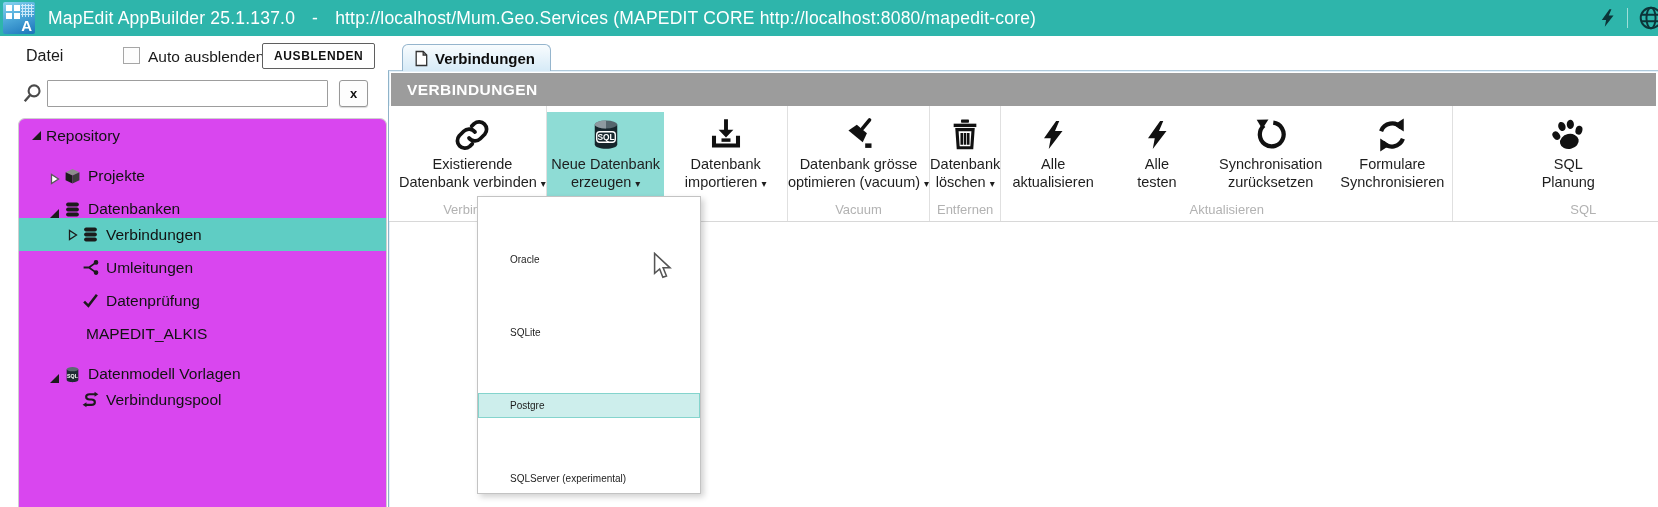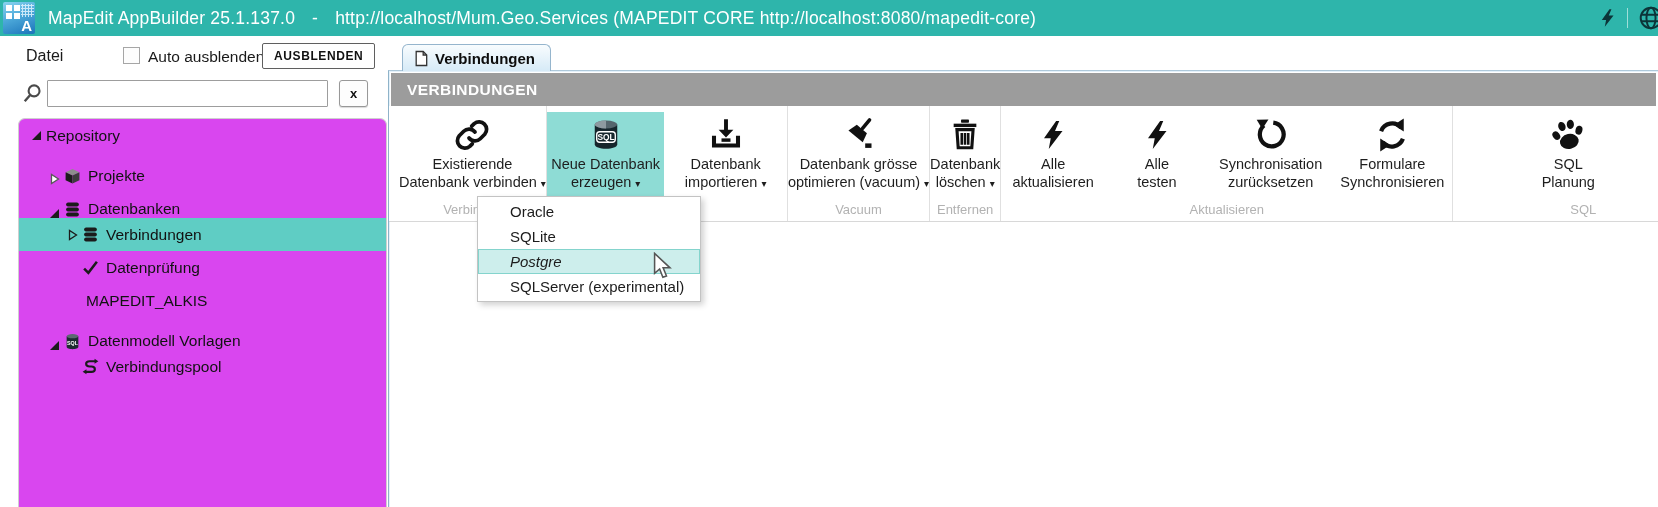--- a/index.html
+++ b/index.html
@@ -67,22 +67,22 @@
   .rbtn { display:flex; flex-direction:column; align-items:center; padding-top:2px; cursor:default; }
   .rbtn.active { background:#8edcd5; }
   .rbtn .icn { height:42px; display:flex; align-items:center; justify-content:center; }
   .rbtn .l1, .rbtn .l2 { font-size:14.5px; line-height:17.5px; color:#1e1e1e; text-align:center; white-space:nowrap; }
   .caret::after { content:"▾"; font-size:10px; margin-left:4px; color:#1e1e1e; }
   .glabel { text-align:center; font-size:13px; color:#b2b2b2; padding:3px 0 4px 0; white-space:nowrap; }
 
   
   .dropdown { position:absolute; left:477px; top:196px; width:224px; background:#fff;
     border:1px solid #c3c3c3; box-shadow:3px 3px 6px rgba(0,0,0,.18); z-index:50; padding:2px 0; }
-  .ditem { height:25px; line-height:25px; padding-left:32px; font-size:15px; color:#1c1c1c; white-space:nowrap; }
-  .ditem.hl { background:#cdeeec; box-shadow:inset 0 0 0 1px #84d4cd;font-style:italic; }
+  .ditem { height:25px; line-height:25px; padding-left:32px; font-size:10px; color:#1c1c1c; white-space:nowrap;margin-top:48px; }
+  .ditem.hl { background:#cdeeec; box-shadow:inset 0 0 0 1px #84d4cd; }
 
   .cursor { position:absolute; left:652px; top:252px; z-index:60; }
   svg { display:block; }
 </style>
 </head>
 <body>
 
 <div class="app">
 
   <header class="titlebar">
@@ -179,20 +179,31 @@
         <span class="ticon">
           <svg width="17" height="17" viewBox="0 0 16 16" fill="#1b1b1b">
               <rect x="2" y="1.5" width="12" height="3.6" rx="1.8"></rect>
               <rect x="2" y="6.2" width="12" height="3.6" rx="1.8"></rect>
               <rect x="2" y="10.9" width="12" height="3.6" rx="1.8"></rect>
             </svg>
           </span>
         <span class="tlabel">Verbindungen</span>
       </div>
 
+      <div class="trow lv3">
+        <span class="expander"></span>
+        <span class="ticon">
+          <svg width="17" height="17" viewBox="0 0 16 16" stroke="#1b1b1b" fill="#1b1b1b">
+              <path d="M1.5 8h5M6.5 8 13 3.4M6.5 8 13 12.6" stroke-width="1.7" fill="none"></path>
+              <circle cx="13.2" cy="3.2" r="1.7"></circle>
+              <circle cx="13.2" cy="12.8" r="1.7"></circle>
+            </svg>
+          </span>
+        <span class="tlabel">Umleitungen</span>
+      </div>
 
       <div class="trow lv3">
         <span class="expander"></span>
         <span class="ticon">
           <svg width="17" height="17" viewBox="0 0 16 16">
               <path d="M2 9l4 4 8-10.5" stroke="#1b1b1b" stroke-width="2.4" fill="none"></path>
             </svg>
           </span>
         <span class="tlabel">Datenprüfung</span>
       </div>

